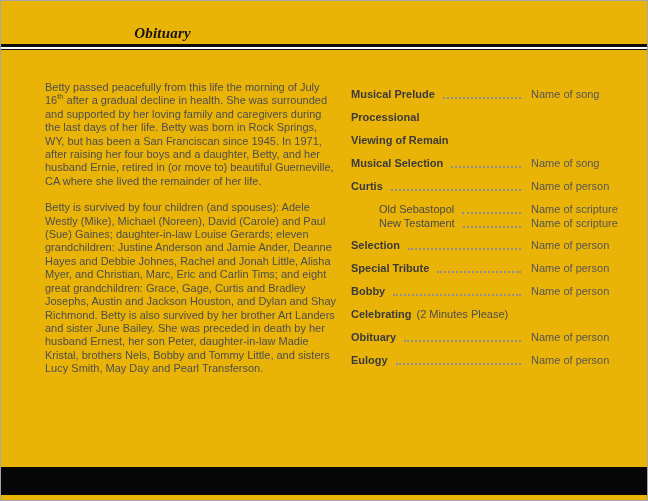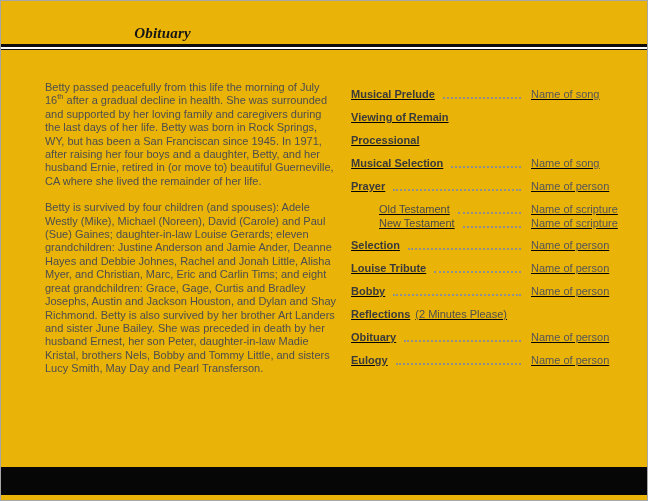--- a/index.html
+++ b/index.html
@@ -26,21 +26,21 @@
   .content{display:flex;padding:0 16px 0 44px;}
   .left-col{
     width:292px;flex-shrink:0;
     margin-top:31px;
     font-size:11px;line-height:13.4px;color:#4e4e4e;
     text-align:left;
   }
   .left-col p{margin:0 0 13px 0;}
   .left-col sup{font-size:7.5px;line-height:0;}
   .right-col{flex:1;margin-left:14px;margin-top:38px;}
-  .prow{display:flex;align-items:flex-start;font-size:11px;line-height:13px;margin-bottom:10px;text-decoration:underline;}
+  .prow{display:flex;align-items:flex-start;font-size:11px;line-height:13px;margin-bottom:10px;}
   .plabel{font-weight:bold;color:#3a3a3a;white-space:nowrap;}
   .pnote{color:#4e4e4e;margin-left:5px;white-space:nowrap;}
   .leader{
     flex:1;min-width:18px;
     margin:0 10px 2px 8px;
     border-bottom:2px dotted #8f8f8f;
     align-self:flex-end;height:1px;
   }
   .pvalue{width:100px;flex-shrink:0;color:#565656;}
   .prow.has-sub{margin-bottom:1px;}
@@ -73,64 +73,64 @@
         <p>Betty passed peacefully from this life the morning of July 16<sup>th</sup> after a gradual decline in health.  She was surrounded and supported by her loving family and caregivers during the last days of her life.  Betty was born in Rock Springs, WY, but has been a San Franciscan since 1945.  In 1971, after raising her four boys and a daughter, Betty, and her husband Ernie, retired in (or move to) beautiful Guerneville, CA where she lived the remainder of her life.</p>
         <p>Betty is survived by four children (and spouses): Adele Westly (Mike), Michael (Noreen), David (Carole) and Paul (Sue) Gaines;  daughter-in-law Louise Gerards;  eleven grandchildren: Justine Anderson and Jamie Ander, Deanne Hayes and Debbie Johnes, Rachel and Jonah Little, Alisha Myer, and Christian, Marc, Eric and Carlin Tims;  and eight great grandchildren: Grace, Gage, Curtis and Bradley Josephs, Austin and Jackson Houston, and Dylan and Shay Richmond.  Betty is also survived by her brother Art Landers and sister June Bailey.  She was preceded in death by her husband Ernest, her son Peter, daughter-in-law Madie Kristal, brothers Nels, Bobby and Tommy Little, and sisters Lucy Smith, May Day and Pearl Transferson.</p>
       </div>
     <div class="right-col">
         <div class="prow">
           <span class="plabel">Musical Prelude</span>
           <span class="leader"></span>
           <span class="pvalue">Name of song</span>
         </div>
         <div class="prow">
-          <span class="plabel">Viewing of Remain</span>
+          <span class="plabel">Processional</span>
         </div>
         <div class="prow">
-          <span class="plabel">Processional</span>
+          <span class="plabel">Viewing of Remain</span>
         </div>
         <div class="prow">
           <span class="plabel">Musical Selection</span>
           <span class="leader"></span>
           <span class="pvalue">Name of song</span>
         </div>
         <div class="prow">
-          <span class="plabel">Prayer</span>
+          <span class="plabel">Curtis</span>
           <span class="leader"></span>
           <span class="pvalue">Name of person</span>
         </div>
         <div class="subwrap">
           <div class="prow sub">
-            <span class="plabel">Old Testament</span>
+            <span class="plabel">Old Sebastopol</span>
             <span class="leader"></span>
             <span class="pvalue">Name of scripture</span>
           </div>
           <div class="prow sub">
             <span class="plabel">New Testament</span>
             <span class="leader"></span>
             <span class="pvalue">Name of scripture</span>
           </div>
         </div>
         <div class="prow">
           <span class="plabel">Selection</span>
           <span class="leader"></span>
           <span class="pvalue">Name of person</span>
         </div>
         <div class="prow">
-          <span class="plabel">Louise Tribute</span>
+          <span class="plabel">Special Tribute</span>
           <span class="leader"></span>
           <span class="pvalue">Name of person</span>
         </div>
         <div class="prow">
           <span class="plabel">Bobby</span>
           <span class="leader"></span>
           <span class="pvalue">Name of person</span>
         </div>
         <div class="prow">
-          <span class="plabel">Reflections</span>
+          <span class="plabel">Celebrating</span>
           <span class="pnote">(2 Minutes Please)</span>
         </div>
         <div class="prow">
           <span class="plabel">Obituary</span>
           <span class="leader"></span>
           <span class="pvalue">Name of person</span>
         </div>
         <div class="prow">
           <span class="plabel">Eulogy</span>
           <span class="leader"></span>

